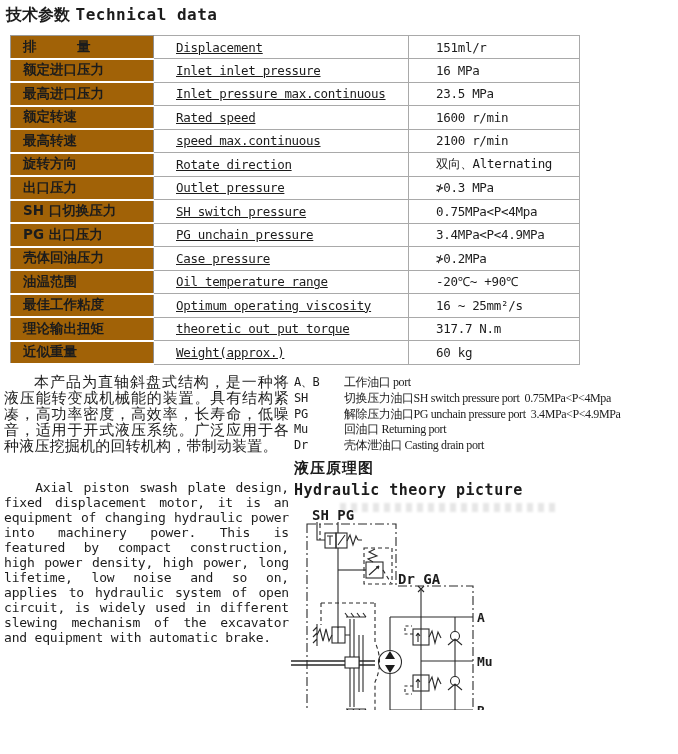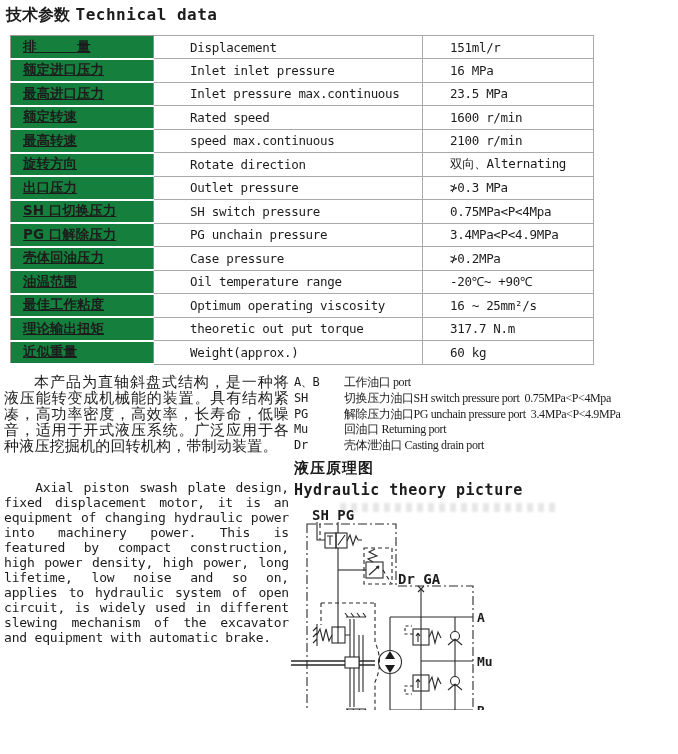--- a/index.html
+++ b/index.html
@@ -6,26 +6,26 @@
   .page{position:relative;width:678px;height:710px;background:#fff;overflow:hidden;
         font-family:"DejaVu Sans",sans-serif;color:#1c1c1c;}
 
   
   .h1{position:absolute;left:6px;top:5px;font-size:16px;font-weight:bold;white-space:nowrap;}
   .h1 .en{font-family:"DejaVu Sans Mono",monospace;font-weight:bold;letter-spacing:.5px;}
 
   
   table.tech{position:absolute;left:10px;top:35px;border-collapse:collapse;table-layout:fixed;
              width:505px;border:1px solid #9a9a9a;}
-  table.tech th{width:130px;background:#15803d;border-bottom:2px solid #fff;border-right:1px solid #8f8f8f;
+  table.tech th{width:130px;background:#a16207;border-bottom:2px solid #fff;border-right:1px solid #8f8f8f;
                 font-size:13.5px;font-weight:bold;text-align:left;padding:0 0 0 12px;height:21.5px;
-                white-space:nowrap;text-decoration:underline;}
+                white-space:nowrap;}
   table.tech td{border:1px solid #a9a9a9;font-family:"DejaVu Sans Mono",monospace;
                 font-size:12.5px;letter-spacing:-0.3px;white-space:nowrap;padding:0;}
-  table.tech td.en{width:232px;padding-left:36px;}
+  table.tech td.en{width:232px;padding-left:22px;text-decoration:underline;}
   table.tech td.val{width:143px;padding-left:27px;}
 
   
   .desc-col{position:absolute;left:4px;top:374px;width:285px;}
   .desc-col p{margin:0;text-align:justify;}
   .p-cn{font-size:15px;line-height:16px;text-indent:2em;letter-spacing:.2px;}
   .p-en{font-family:"DejaVu Sans Mono",monospace;font-size:13px;line-height:15px;
         text-indent:2.4em;margin-top:26px !important;letter-spacing:-0.2px;}
 
   
@@ -94,21 +94,21 @@
           <th>出口压力</th>
           <td class="en">Outlet pressure</td>
           <td class="val">≯0.3 MPa</td>
         </tr>
       <tr>
           <th>SH 口切换压力</th>
           <td class="en">SH switch pressure</td>
           <td class="val">0.75MPa&lt;P&lt;4Mpa</td>
         </tr>
       <tr>
-          <th>PG 口解除压力</th>
+          <th>PG 出口压力</th>
           <td class="en">PG unchain pressure</td>
           <td class="val">3.4MPa&lt;P&lt;4.9MPa</td>
         </tr>
       <tr>
           <th>壳体回油压力</th>
           <td class="en">Case pressure</td>
           <td class="val">≯0.2MPa</td>
         </tr>
       <tr>
           <th>油温范围</th>

